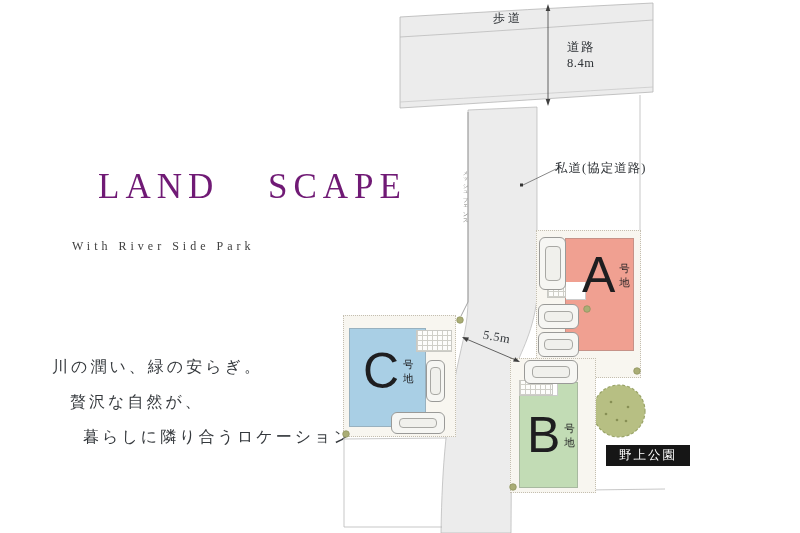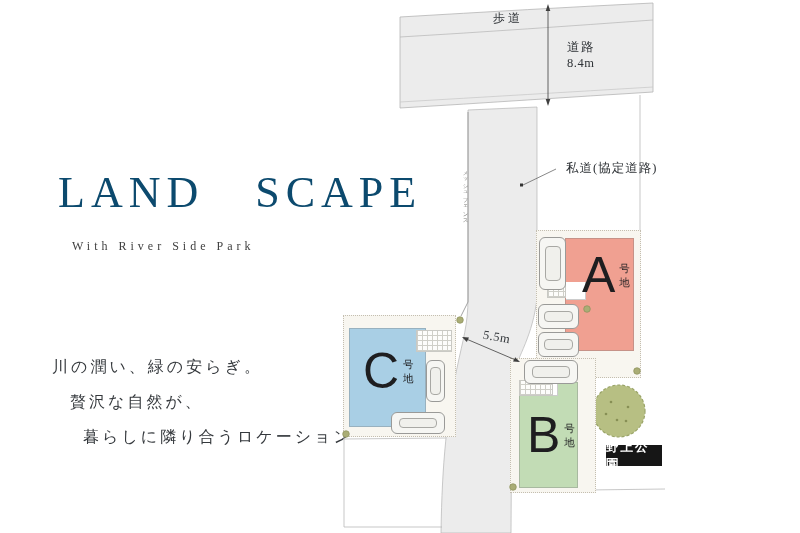--- a/index.html
+++ b/index.html
@@ -4,21 +4,21 @@
 <style>
   html,body{margin:0;padding:0;background:#fff;}
   #stage{
     position:relative;width:800px;height:533px;background:#ffffff;overflow:hidden;
     font-family:"Liberation Serif","DejaVu Serif",serif;color:#33383c;
   }
   .abs{position:absolute;}
   svg{position:absolute;left:0;top:0;}
 
   
-  .brand-title{font-size:44px;letter-spacing:6px;word-spacing:34px;color:#0c4a6e;}
+  .brand-title{font-size:35px;letter-spacing:6px;word-spacing:34px;color:#701a75;margin-left:40px;}
   .brand-subtitle{font-size:12px;letter-spacing:4px;color:#404040;}
   .tagline{font-size:16px;letter-spacing:3px;color:#35393d;white-space:nowrap;}
 
   
   .plot-area{
     background:#f8f6f0;border:1px dotted #c4beb0;box-sizing:border-box;z-index:10;
   }
   .building{
     position:absolute;box-sizing:border-box;z-index:12;
     border:1px solid rgba(120,120,120,.35);
@@ -43,21 +43,21 @@
     position:absolute;left:14%;right:14%;top:24%;bottom:24%;
     border:1px solid #a8a8a4;border-radius:4px;background:#f0f0ec;
   }
   .car.v .cab{left:18%;right:18%;top:16%;bottom:16%;}
   .map-label{
     position:absolute;z-index:40;font-size:12.5px;letter-spacing:1.5px;color:#2e3236;white-space:nowrap;
     font-family:"Liberation Serif","DejaVu Serif",serif;
   }
   .park-label{
     position:absolute;z-index:40;display:flex;align-items:center;justify-content:center;
-    width:56px;height:21px;color:#fff;font-size:12.5px;letter-spacing:2px;font-weight:bold;
+    width:84px;height:21px;color:#fff;font-size:12.5px;letter-spacing:2px;
   }
   .fence-label{
     position:absolute;z-index:40;writing-mode:vertical-rl;font-size:5.5px;letter-spacing:.5px;color:#7d7d7a;
   }
   .overlay{z-index:30;pointer-events:none;}
 </style>
 </head>
 <body>
 
 <div id="stage">
@@ -166,18 +166,18 @@
       <circle cx="346" cy="434" r="3.3"></circle>
       <circle cx="513" cy="487" r="3.3"></circle>
       <circle cx="637" cy="371" r="3.3"></circle>
       <circle cx="587" cy="309" r="3.3"></circle>
     </g>
   </svg>
 
   <div class="map-label" style="left:493px;top:10px;font-size:12px;letter-spacing:3px;">歩道</div>
   <div class="map-label" style="left:567px;top:39px;">道路</div>
   <div class="map-label" style="left:567px;top:56px;letter-spacing:.5px;text-align:right;">8.4m</div>
-  <div class="map-label" style="left:555px;top:160px;letter-spacing:1px;margin-left:11px;">私道(協定道路)</div>
+  <div class="map-label" style="left:555px;top:160px;letter-spacing:1px;">私道(協定道路)</div>
   <div class="map-label" style="left:483px;top:330px;letter-spacing:.5px;transform:rotate(10deg);">5.5m</div>
   <div class="park-label" style="left: 606px; top: 445px; background-color: rgb(22, 22, 22);">野上公園</div>
   <div class="fence-label" style="left:463px;top:167px;">メッシュフェンス</div>
 
 </div>
 
 </body></html>

